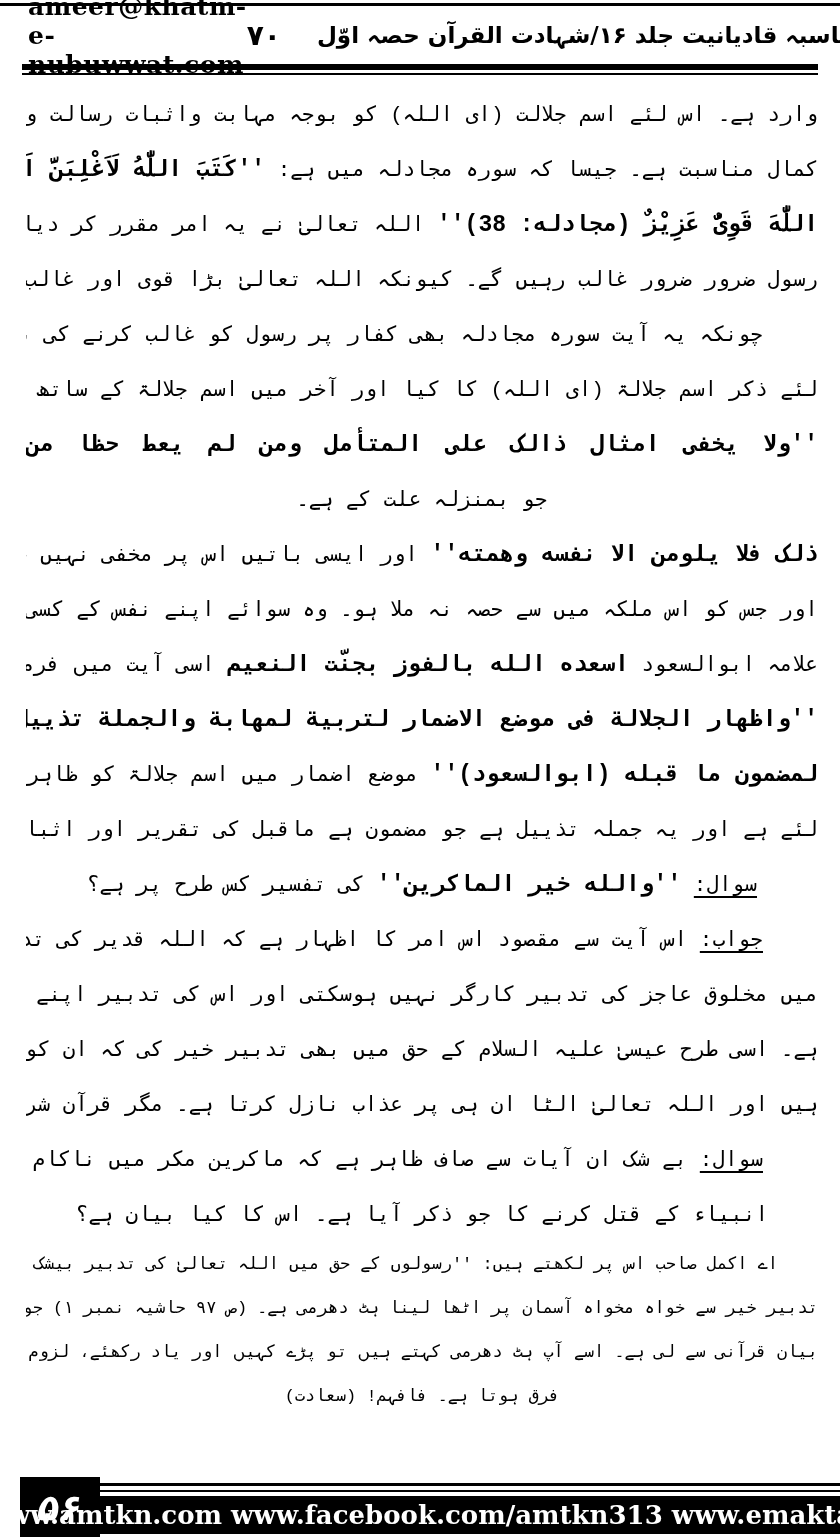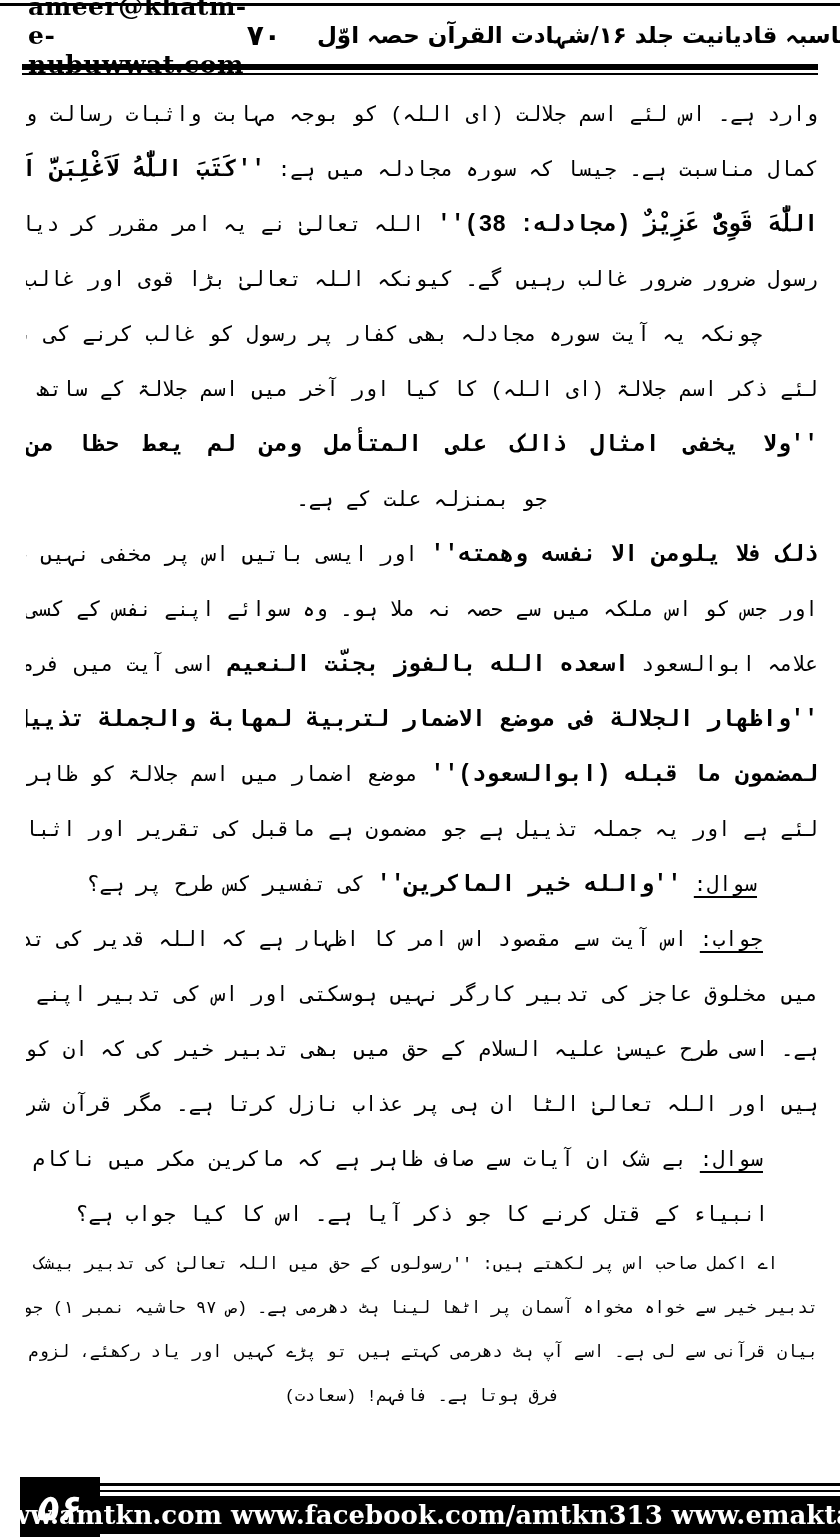--- a/index.html
+++ b/index.html
@@ -62,21 +62,21 @@
     <div class="ln"><span>علامہ ابوالسعود</span> <span class="ar">اسعده الله بالفوز بجنّت النعیم</span> <span>اسی آیت میں فرماتے ہیں:</span></div>
     <div class="ln"><span class="ar">''واظهار الجلالة فی موضع الاضمار لتربیة لمهابة والجملة تذییل مقرر</span></div>
     <div class="ln"><span class="ar">لمضمون ما قبله (ابوالسعود)''</span> <span>موضع اضمار میں اسم جلالۃ کو ظاہر لانا ترتیب مہابت کے</span></div>
     <div class="ln c"><span>لئے ہے اور یہ جملہ تذییل ہے جو مضمون ہے ماقبل کی تقریر اور اثبات کرتا ہے۔</span></div>
     <div class="ln c"><span class="u">سوال:</span> <span class="ar">''والله خیر الماکرین''</span> <span>کی تفسیر کس طرح پر ہے؟</span></div>
     <div class="ln ind"><span class="u">جواب:</span> <span>اس آیت سے مقصود اس امر کا اظہار ہے کہ اللہ قدیر کی تدبیر کے مقابلہ</span></div>
     <div class="ln"><span>میں مخلوق عاجز کی تدبیر کارگر نہیں ہوسکتی اور اس کی تدبیر اپنے رسولوں کے حق میں خیر ہوتی</span></div>
     <div class="ln c"><span>ہے۔ اسی طرح عیسیٰ علیہ السلام کے حق میں بھی تدبیر خیر کی کہ ان کو آسمان پر اٹھا لیا۔</span></div>
     <div class="ln"><span>ہیں اور اللہ تعالیٰ الٹا ان ہی پر عذاب نازل کرتا ہے۔ مگر قرآن شریف میں یہود کے بعض</span></div>
     <div class="ln ind"><span class="u">سوال:</span> <span>بے شک ان آیات سے صاف ظاہر ہے کہ ماکرین مکر میں ناکام رہتے</span></div>
-    <div class="ln c"><span>انبیاء کے قتل کرنے کا جو ذکر آیا ہے۔ اس کا کیا جواب ہے؟</span></div>
+    <div class="ln c"><span>انبیاء کے قتل کرنے کا جو ذکر آیا ہے۔ اس کا کیا بیان ہے؟</span></div>
 
     <div class="ln fn ind"><span>اے اکمل صاحب اس پر لکھتے ہیں: ''رسولوں کے حق میں اللہ تعالیٰ کی تدبیر بیشک خیر ہی ہوتی ہے۔ مگر</span></div>
     <div class="ln fn"><span>تدبیر خیر سے خواہ مخواہ آسمان پر اٹھا لینا ہٹ دھرمی ہے۔ (ص ۹۷ حاشیہ نمبر ۱) جواب: خواہ مخواہ مراد نہیں لی۔ بلکہ</span></div>
     <div class="ln fn"><span>بیان قرآنی سے لی ہے۔ اسے آپ ہٹ دھرمی کہتے ہیں تو پڑے کہیں اور یاد رکھئے، لزوم واقعہ اور وقوع واقعہ میں</span></div>
     <div class="ln fn c"><span>فرق ہوتا ہے۔ فافہم! (سعادت)</span></div>
   </div>
 
   <div class="pg-box">
     <span>۵۶</span>
   </div>

